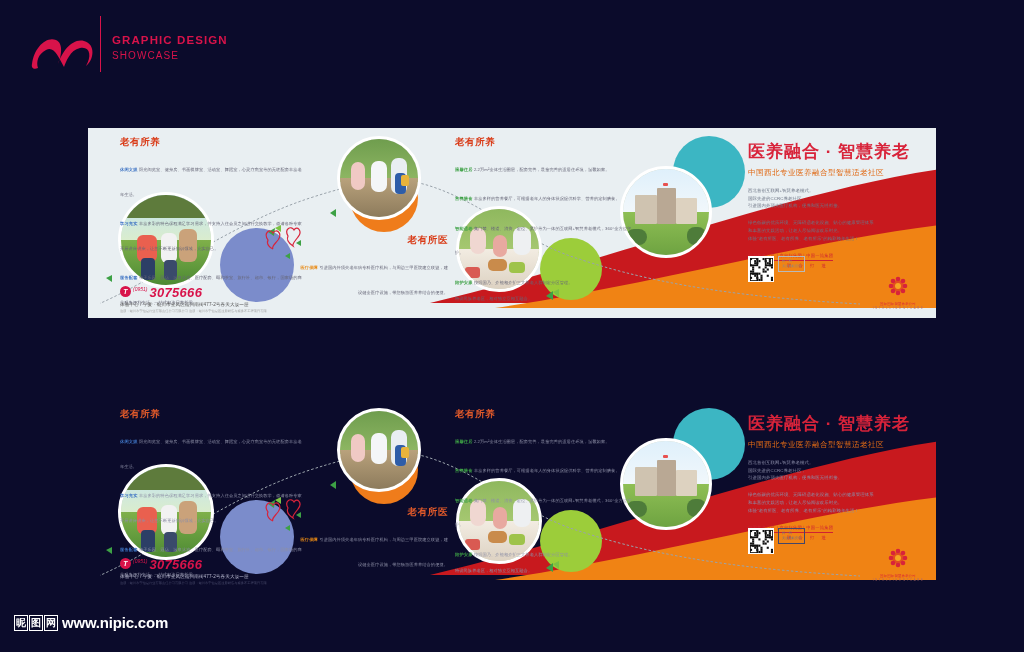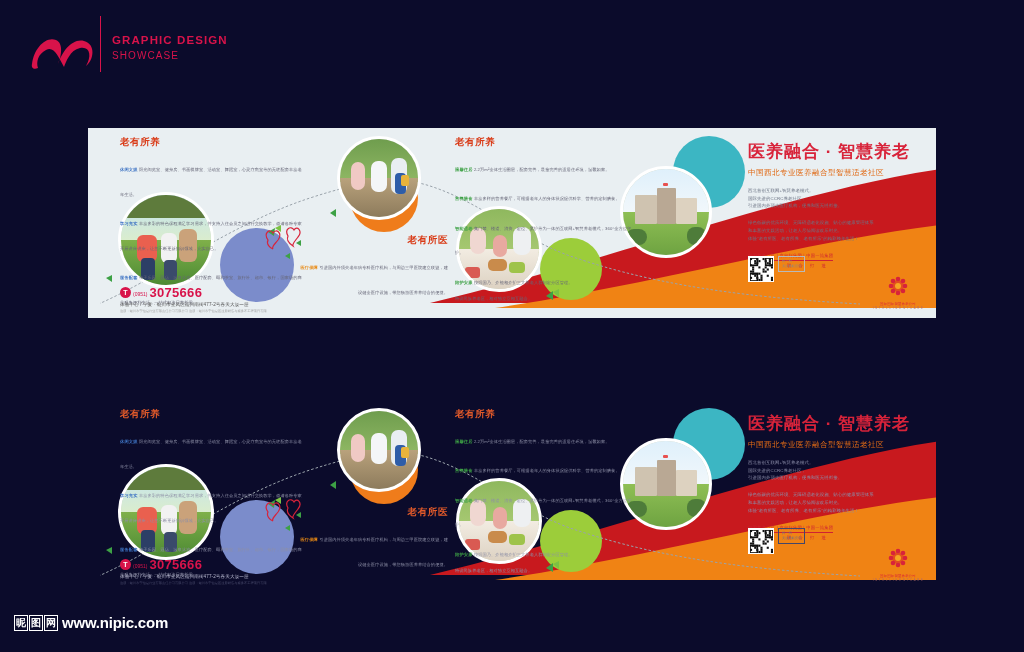--- a/index.html
+++ b/index.html
@@ -73,21 +73,21 @@
   #col-left  { left: 20px; top: 8px;  width: 185px; }
   #col-mid   { left: 200px; top: 106px; width: 148px; text-align: right; }
   #col-right { left: 355px; top: 8px;  width: 180px; }
 
   
   .dark .ptext { color: #8d8fa6; }
   .dark .sec-title { color: #e25a2a; }
 
   
   #phone-block { position: absolute; left: 20px; top: 158px; width: 230px; }
-  #phone-row { display: flex; align-items: flex-end; gap: 2px; }
+  #phone-row { display: flex; gap: 2px; font-style: italic; }
   #phone-icon {
     width: 11px; height: 11px; border-radius: 50%; background: #d8134a;
     color: #fff; font-size: 7px; font-weight: bold;
     display: flex; align-items: center; justify-content: center;
     margin-bottom: 1px;
   }
   #phone-area { font-size: 5px; color: #d8134a; margin-bottom: 2px; }
   #phone-number { font-size: 13px; font-weight: bold; color: #d8134a; letter-spacing: .3px; line-height: 1; }
   #phone-addr { font-size: 4.6px; color: #555; margin-top: 3px; letter-spacing: .1px; }
   #phone-note { font-size: 3.2px; color: #999; margin-top: 2px; letter-spacing: .05px; }

